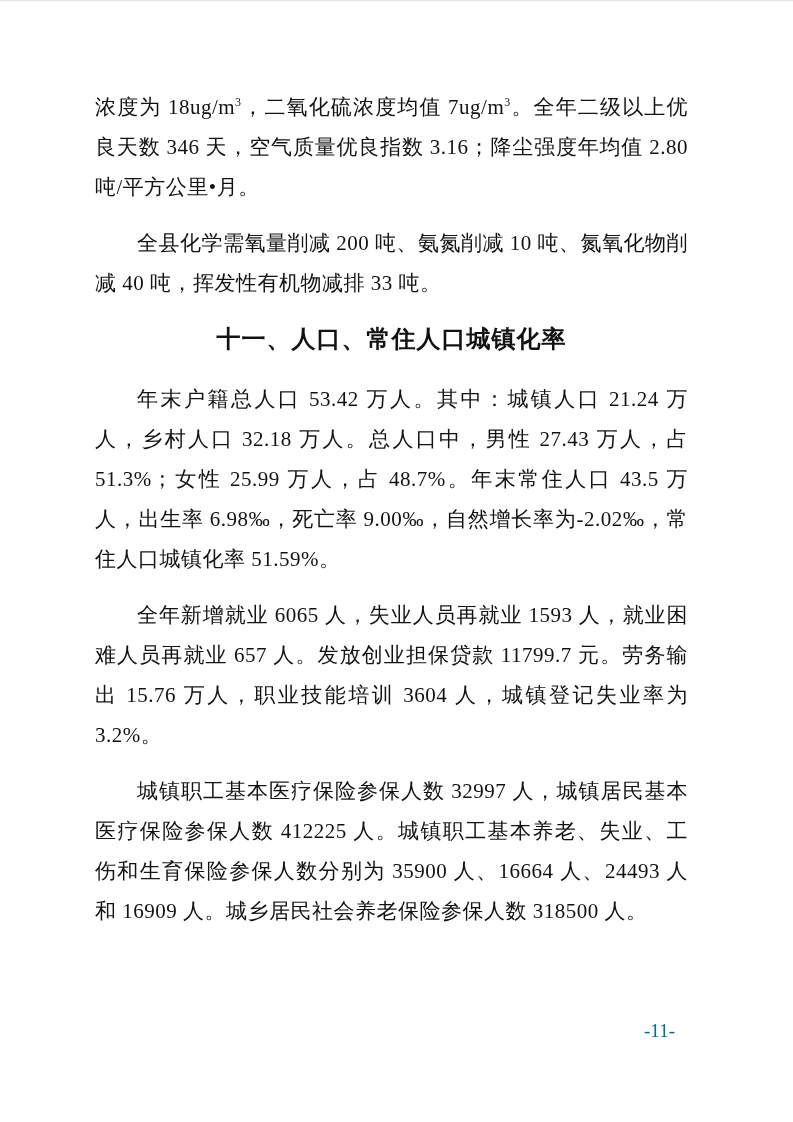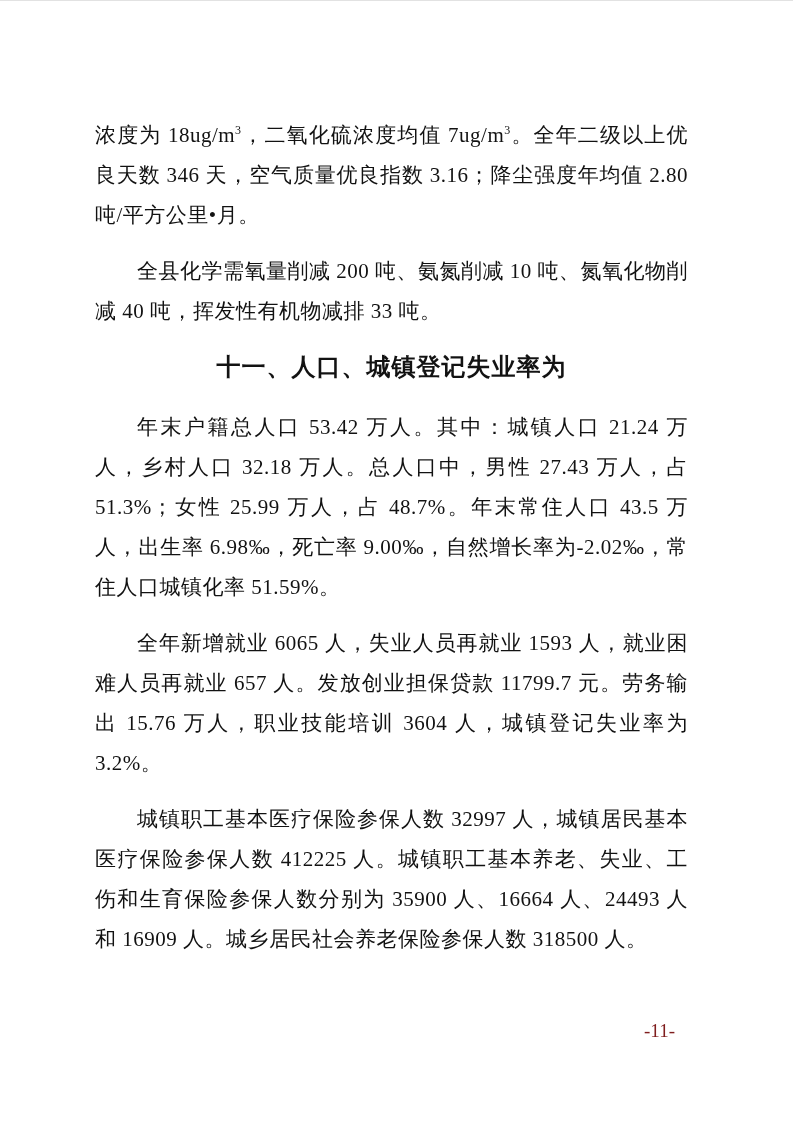--- a/index.html
+++ b/index.html
@@ -16,21 +16,21 @@
     overflow: hidden;
     font-family: "Liberation Serif", "DejaVu Serif", serif;
     color: #121212;
     box-sizing: border-box;
   }
   .content {
     position: absolute;
     top: 0;
     left: 95px;
     width: 593px;
-    padding-top: 114px;
+    padding-top: 86px;
   }
   .para {
     margin: 16px 0 0 0;
     font-size: 21px;
     line-height: 40px;
     text-align: justify;
     text-justify: inter-character;
     text-indent: 2em;
     letter-spacing: 0.5px;
   }
@@ -51,36 +51,36 @@
     text-align: center;
     text-indent: 0;
     letter-spacing: 1px;
   }
   .page-number {
     position: absolute;
     top: 1018px;
     right: 118px;
     font-size: 19px;
     line-height: 24px;
-    color: #7f1d1d;
+    color: #0369a1;
     font-family: "Liberation Serif", "DejaVu Serif", serif;
   }
 </style>
 </head>
 <body>
 
 <div class="page">
   <div class="content">
 
     <p class="para first"><span>浓度为 18ug/m</span><sup>3</sup><span>，二氧化硫浓度均值 7ug/m</span><sup>3</sup><span>。全年二级以上优良天数 346 天，空气质量优良指数 3.16；降尘强度年均值 2.80 吨/平方公里•月。</span></p>
 
 
     <p class="para">全县化学需氧量削减 200 吨、氨氮削减 10 吨、氮氧化物削减 40 吨，挥发性有机物减排 33 吨。</p>
 
-    <h2 class="para section-heading">十一、人口、城镇登记失业率为</h2>
+    <h2 class="para section-heading">十一、人口、常住人口城镇化率</h2>
 
     <p class="para">年末户籍总人口 53.42 万人。其中：城镇人口 21.24 万人，乡村人口 32.18 万人。总人口中，男性 27.43 万人，占 51.3%；女性 25.99 万人，占 48.7%。年末常住人口 43.5 万人，出生率 6.98‰，死亡率 9.00‰，自然增长率为-2.02‰，常住人口城镇化率 51.59%。</p>
 
     <p class="para">全年新增就业 6065 人，失业人员再就业 1593 人，就业困难人员再就业 657 人。发放创业担保贷款 11799.7 元。劳务输出 15.76 万人，职业技能培训 3604 人，城镇登记失业率为 3.2%。</p>
 
     <p class="para">城镇职工基本医疗保险参保人数 32997 人，城镇居民基本医疗保险参保人数 412225 人。城镇职工基本养老、失业、工伤和生育保险参保人数分别为 35900 人、16664 人、24493 人和 16909 人。城乡居民社会养老保险参保人数 318500 人。</p>
 
   </div>
 
   <div class="page-number">-11-</div>

